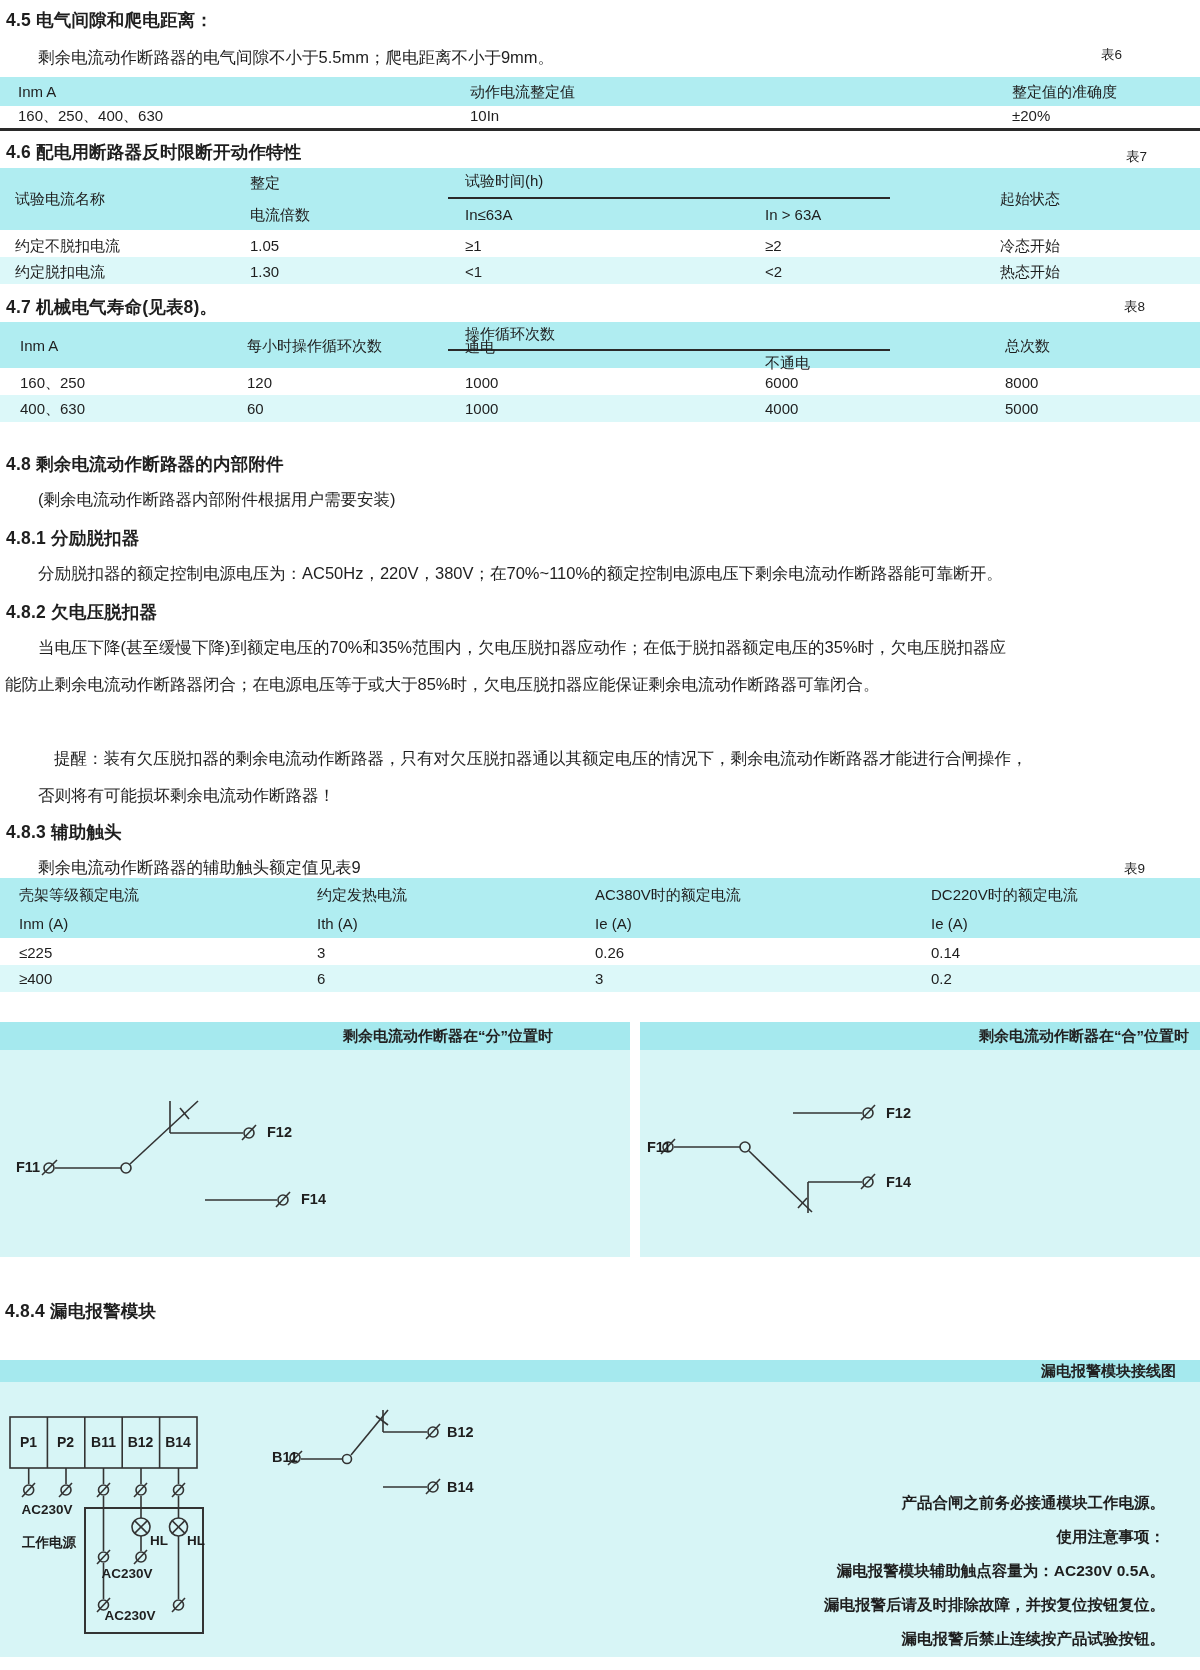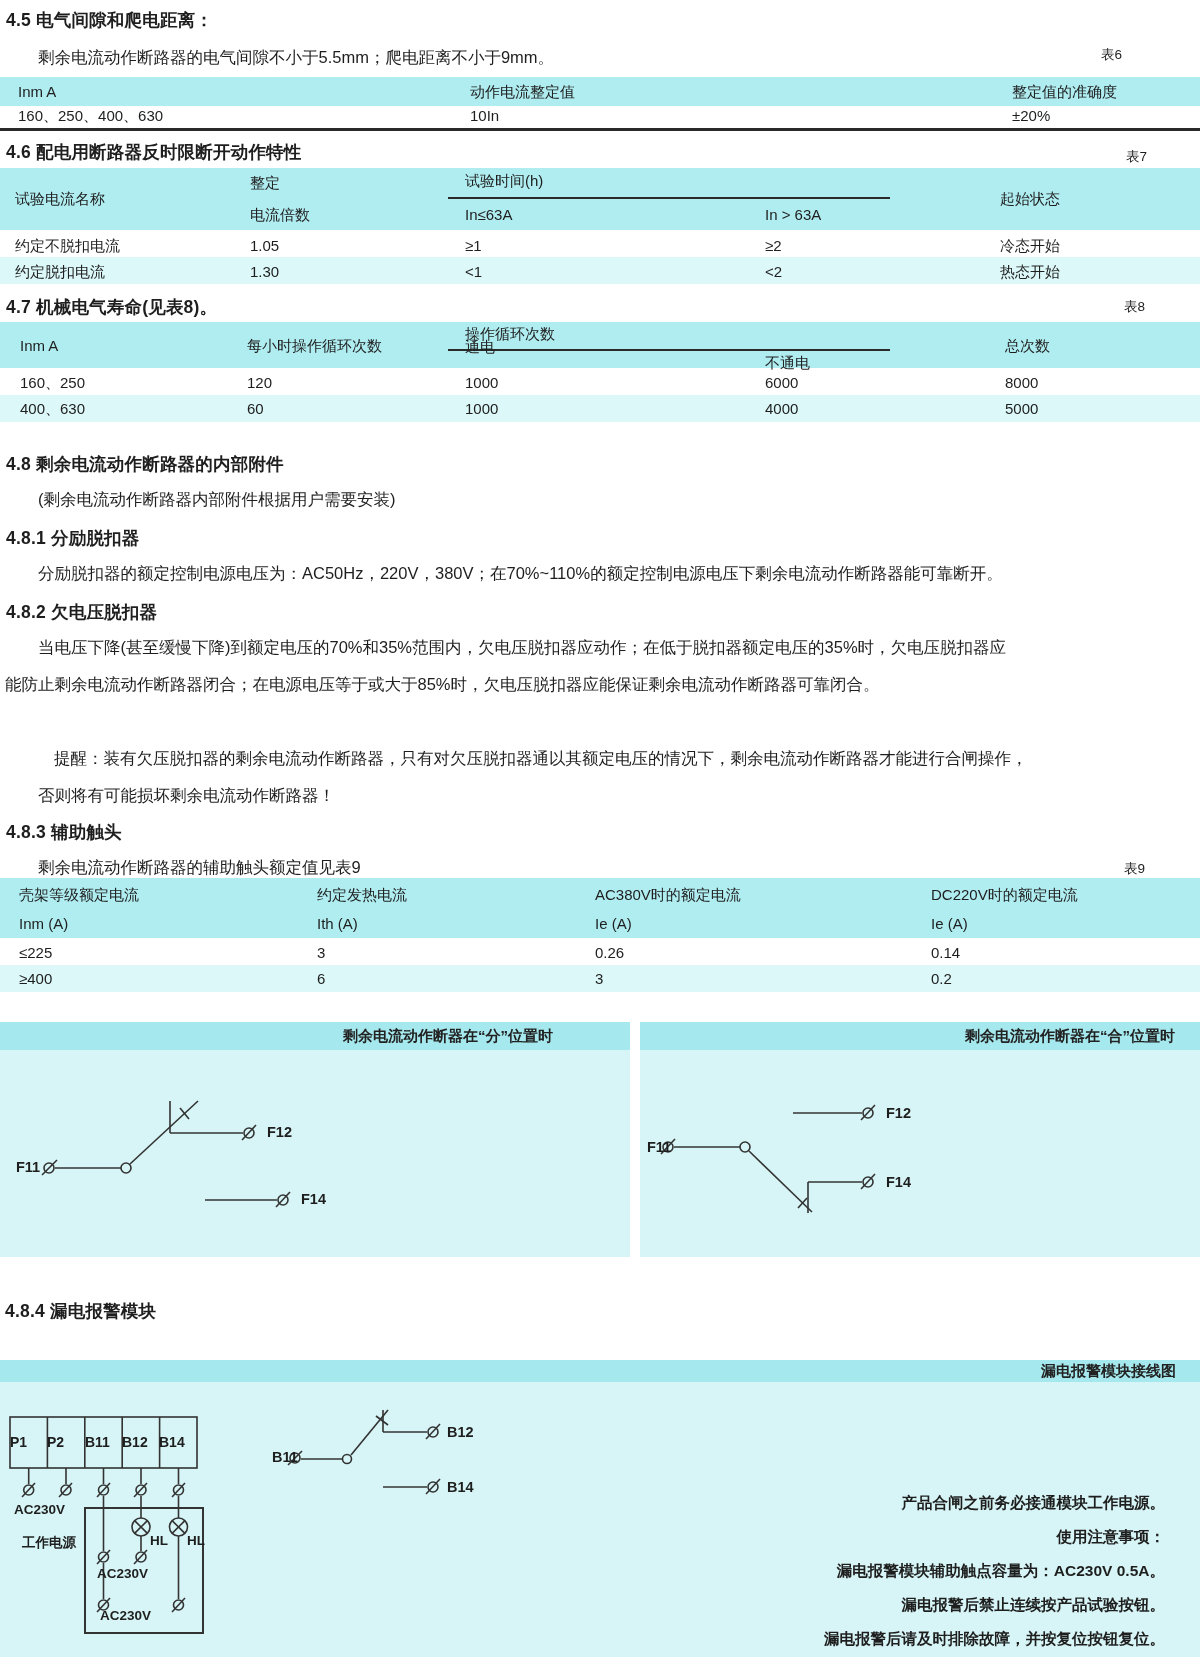--- a/index.html
+++ b/index.html
@@ -11,21 +11,21 @@
   .cell{font-size:15px;font-weight:500;white-space:nowrap;}
   .tag{font-size:13.5px;font-weight:500;margin-left:28px;}
   .band{background:#b0edf1;}
   .stripe{background:#dcf8f9;}
   .gline{background:#2a2a2a;height:2px;}
   .thick{background:#2a2a2a;height:2.5px;}
   .ph{background:#a5e9ee;display:flex;align-items:center;justify-content:flex-end;
       font-size:15px;font-weight:700;color:#222;}
   .pb{background:#d7f5f6;}
   .dlab{font-size:14.5px;font-weight:600;white-space:nowrap;}
-  .tlab{font-size:14px;font-weight:600;text-align:left;}
+  .tlab{font-size:14px;font-weight:600;text-align:center;}
   .small{font-size:13.5px;font-weight:600;white-space:nowrap;}
   .note-block{font-size:15.5px;font-weight:700;line-height:34px;text-align:right;white-space:nowrap;}
   svg{display:block;}
 </style>
 </head>
 <body>
 
 <div class="pg">
 
   <div class="abs h1" style="left:6px;top:8px">4.5 电气间隙和爬电距离：</div>
@@ -117,21 +117,21 @@
   <div class="abs stripe" style="left:0;top:965px;width:1200px;height:27px"></div>
   <div class="abs cell" style="left:19px;top:970px">≥400</div>
   <div class="abs cell" style="left:317px;top:970px">6</div>
   <div class="abs cell" style="left:595px;top:970px">3</div>
   <div class="abs cell" style="left:931px;top:970px">0.2</div>
 
   <div class="abs ph" style="left:0;top:1022px;width:630px;height:28px;padding-right:77px;box-sizing:border-box">
     <span>剩余电流动作断器在“分”位置时</span>
   </div>
   <div class="abs pb" style="left:0;top:1050px;width:630px;height:207px"></div>
-  <div class="abs ph" style="left:640px;top:1022px;width:560px;height:28px;padding-right:25px;box-sizing:border-box">
+  <div class="abs ph" style="left:640px;top:1022px;width:560px;height:28px;padding-right:11px;box-sizing:border-box">
     <span>剩余电流动作断器在“合”位置时</span>
   </div>
   <div class="abs pb" style="left:640px;top:1050px;width:560px;height:207px"></div>
 
   <svg class="abs" style="left:0;top:1050px" width="630" height="207" viewBox="0 0 630 207" fill="none" stroke="#333" stroke-width="1.6">
     <g>
         <circle cx="49" cy="118" r="5"></circle>
         <line x1="42" y1="125" x2="57" y2="110"></line>
       </g>
     <line x1="55" y1="118" x2="121" y2="118"></line>
@@ -283,17 +283,17 @@
   <div class="abs tlab small" style="left:97px;top:1566px;width:60px">AC230V</div>
   <div class="abs tlab small" style="left:100px;top:1608px;width:60px">AC230V</div>
   <div class="abs dlab" style="left:272px;top:1449px">B11</div>
   <div class="abs dlab" style="left:447px;top:1424px">B12</div>
   <div class="abs dlab" style="left:447px;top:1479px">B14</div>
 
   <div class="abs note-block" style="left:660px;top:1486px;width:505px">
     <div>产品合闸之前务必接通模块工作电源。</div>
     <div>使用注意事项：</div>
     <div>漏电报警模块辅助触点容量为：AC230V  0.5A。</div>
+    <div>漏电报警后请及时排除故障，并按复位按钮复位。</div>
     <div>漏电报警后禁止连续按产品试验按钮。</div>
-    <div>漏电报警后请及时排除故障，并按复位按钮复位。</div>
   </div>
 
 </div>
 
 </body></html>

